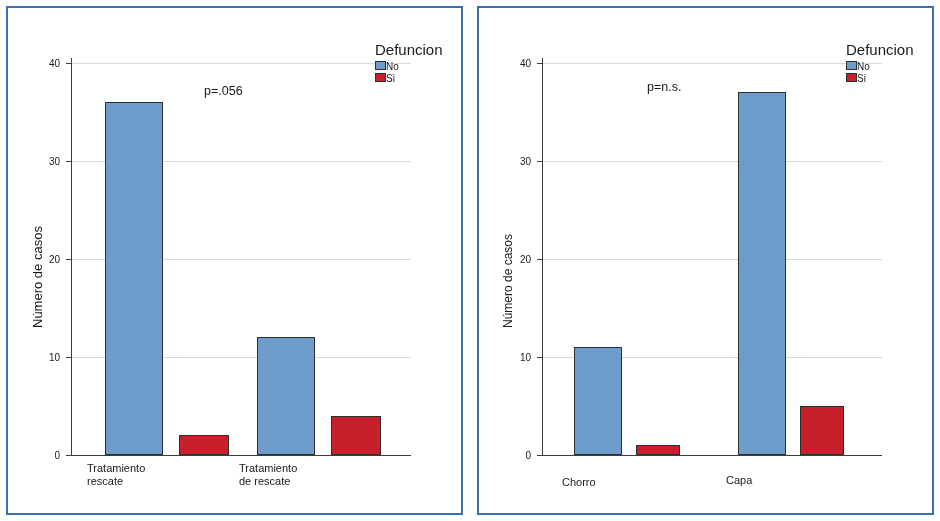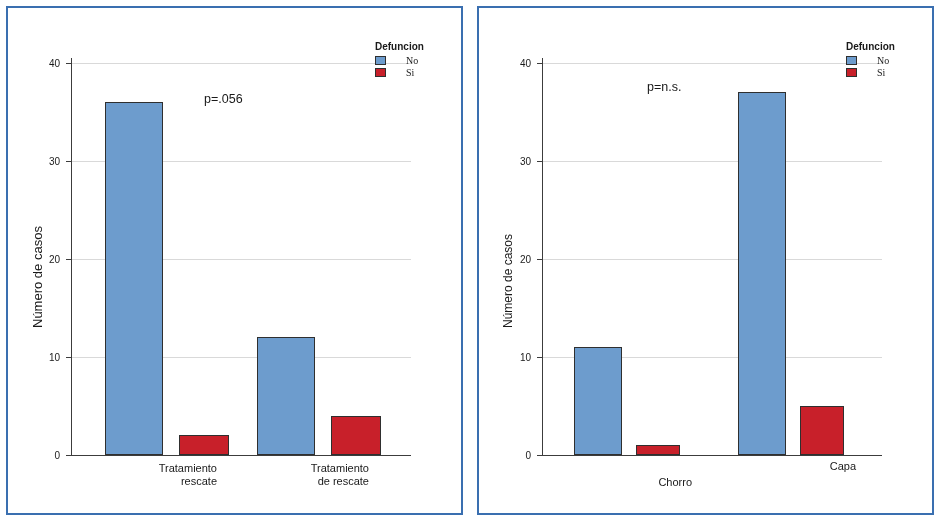--- a/index.html
+++ b/index.html
@@ -60,21 +60,21 @@
     position: absolute;
     font-size: 10px;
     color: #1a1a1a;
     text-align: right;
     transform: translateY(-50%);
   }
   .x-tick-label {
     position: absolute;
     font-size: 11px;
     color: #1a1a1a;
-    text-align: right;
+    text-align: left;
     line-height: 1.15;
   }
   .y-axis-title {
     position: absolute;
     font-size: 13px;
     color: #1a1a1a;
     transform-origin: 0 0;
     white-space: nowrap;
   }
   .x-axis-title {
@@ -100,31 +100,29 @@
     position: absolute;
     font-size: 12.5px;
     color: #1a1a1a;
     white-space: nowrap;
   }
   
   .legend {
     position: absolute;
   }
   .legend-title {
-    font-size: 10px;
-    font-weight: bold;
+    font-size: 15px;
+    font-weight: normal;
     color: #1a1a1a;
     margin-bottom: 3px;
   }
   .legend-row {
     display: flex;
-    align-items: center;
-    gap: 20px;
+    gap: 0;
     margin-bottom: 1px;
-    font-family: Liberation Serif, serif;
   }
   .legend-swatch {
     width: 11px;
     height: 9px;
     border: 1px solid #2f2f2f;
     box-sizing: border-box;
   }
   .legend-swatch.no { background: #6d9ccd; }
   .legend-swatch.si { background: #c8202a; }
   .legend-label {
@@ -172,21 +170,21 @@
 
       <div class="x-tick-label" style="left:79px; width:130px; top:454px;">
         <div>Tratamiento</div>
         <div>rescate</div>
       </div>
       <div class="x-tick-label" style="left:231px; width:130px; top:454px;">
         <div>Tratamiento</div>
         <div>de rescate</div>
       </div>
 
-      <div class="pvalue" style="left:196px; top:84px;">p=.056</div>
+      <div class="pvalue" style="left:196px; top:76px;">p=.056</div>
 
       <div class="legend" style="left:367px; top:33px;">
         <div class="legend-title">Defuncion</div>
         <div class="legend-row">
           <span class="legend-swatch no"></span>
           <span class="legend-label">No</span>
         </div>
         <div class="legend-row">
           <span class="legend-swatch si"></span>
           <span class="legend-label">Si</span>
@@ -225,21 +223,21 @@
 
       <div class="bar si" style="left:157px; width:44px; top:437px; height:10px;"></div>
 
       <div class="bar no" style="left:259px; width:48px; top:84px; height:363px;"></div>
 
       <div class="bar si" style="left:321px; width:44px; top:398px; height:49px;"></div>
 
       <div class="x-tick-label" style="left:83px; width:130px; top:468px;">
         <div>Chorro</div>
       </div>
-      <div class="x-tick-label" style="left:247px; width:130px; top:452px;">
+      <div class="x-tick-label" style="left:247px; width:130px; top:466px;">
         <div>Capa</div>
       </div>
 
 
       <div class="pvalue" style="left:168px; top:72px;">p=n.s.</div>
 
       <div class="legend" style="left:367px; top:33px;">
         <div class="legend-title">Defuncion</div>
         <div class="legend-row">
           <span class="legend-swatch no"></span>

